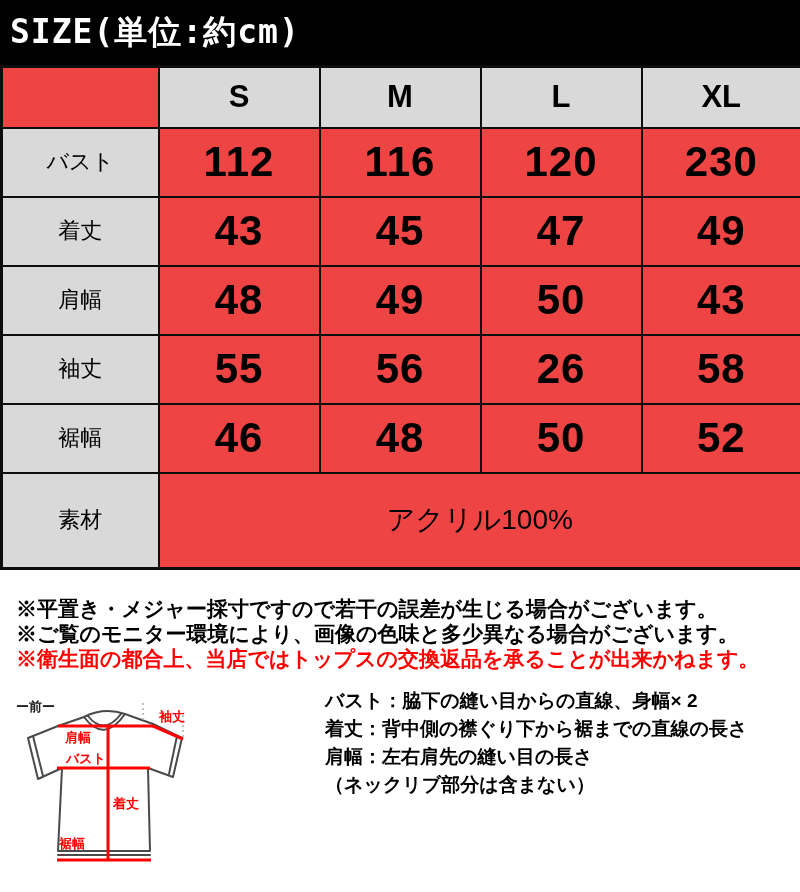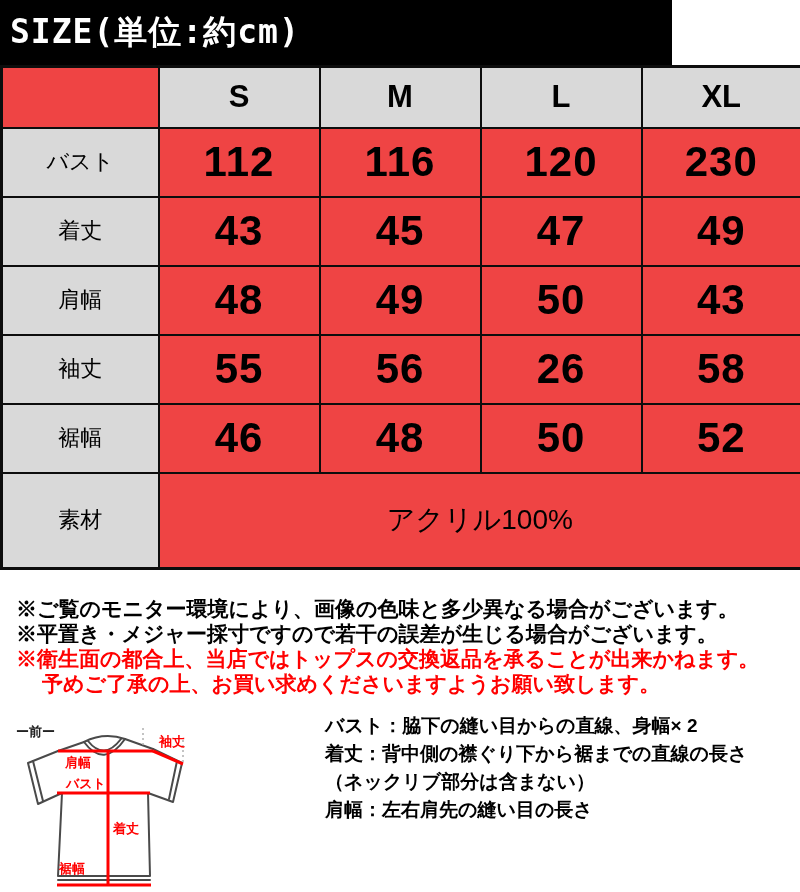--- a/index.html
+++ b/index.html
@@ -7,21 +7,21 @@
   body {
     width: 800px; height: 892px;
     background: #ffffff;
     font-family: "Liberation Sans", sans-serif;
     color: #000;
     overflow: hidden;
   }
 
   
   .title-bar {
-    width: 672px; height: 65px;
+    width: 800px; height: 65px;
     background: #000000;
     color: #ffffff;
     display: flex; align-items: center;
     padding-left: 10px;
     font-family: "DejaVu Sans Mono", monospace;
     font-size: 33px; font-weight: 600;
     letter-spacing: 1px;
   }
 
   
@@ -131,24 +131,23 @@
     <td class="cell-white val">52</td>
   </tr>
   <tr class="material-row">
     <td class="cell-gray row-label">素材</td>
     <td class="cell-white material-val" colspan="4">アクリル100%</td>
   </tr>
 </tbody>
   </table>
 
 <div class="notes">
+  <div class="note-black">※平置き・メジャー採寸ですので若干の誤差が生じる場合がございます。</div>
   <div class="note-black">※ご覧のモニター環境により、画像の色味と多少異なる場合がございます。</div>
-  <div class="note-black">※平置き・メジャー採寸ですので若干の誤差が生じる場合がございます。</div>
   <div class="note-red">※衛生面の都合上、当店ではトップスの交換返品を承ることが出来かねます。</div>
-  <div class="note-red note-indent">予めご了承の上、お買い求めくださいますようお願い致します。</div>
 </div>
 
 <div class="bottom">
   <div class="diagram-wrap">
     <svg width="325" height="196" viewBox="0 0 325 196">
 
       <text x="16" y="30" font-size="13" font-weight="bold" fill="#222">ー前ー</text>
 
       <g stroke="#4a4a4a" stroke-width="2" fill="none" stroke-linejoin="round" stroke-linecap="round">
 
@@ -188,16 +187,16 @@
         <text x="66" y="82">バスト</text>
         <text x="113" y="127">着丈</text>
         <text x="59" y="167">裾幅</text>
       </g>
     </svg>
   </div>
 
   <div class="descriptions">
     <div>バスト：脇下の縫い目からの直線、身幅× 2</div>
     <div>着丈：背中側の襟ぐり下から裾までの直線の長さ</div>
+    <div>肩幅：左右肩先の縫い目の長さ</div>
     <div>（ネックリブ部分は含まない）</div>
-    <div>肩幅：左右肩先の縫い目の長さ</div>
   </div>
 </div>
 
 </body></html>

